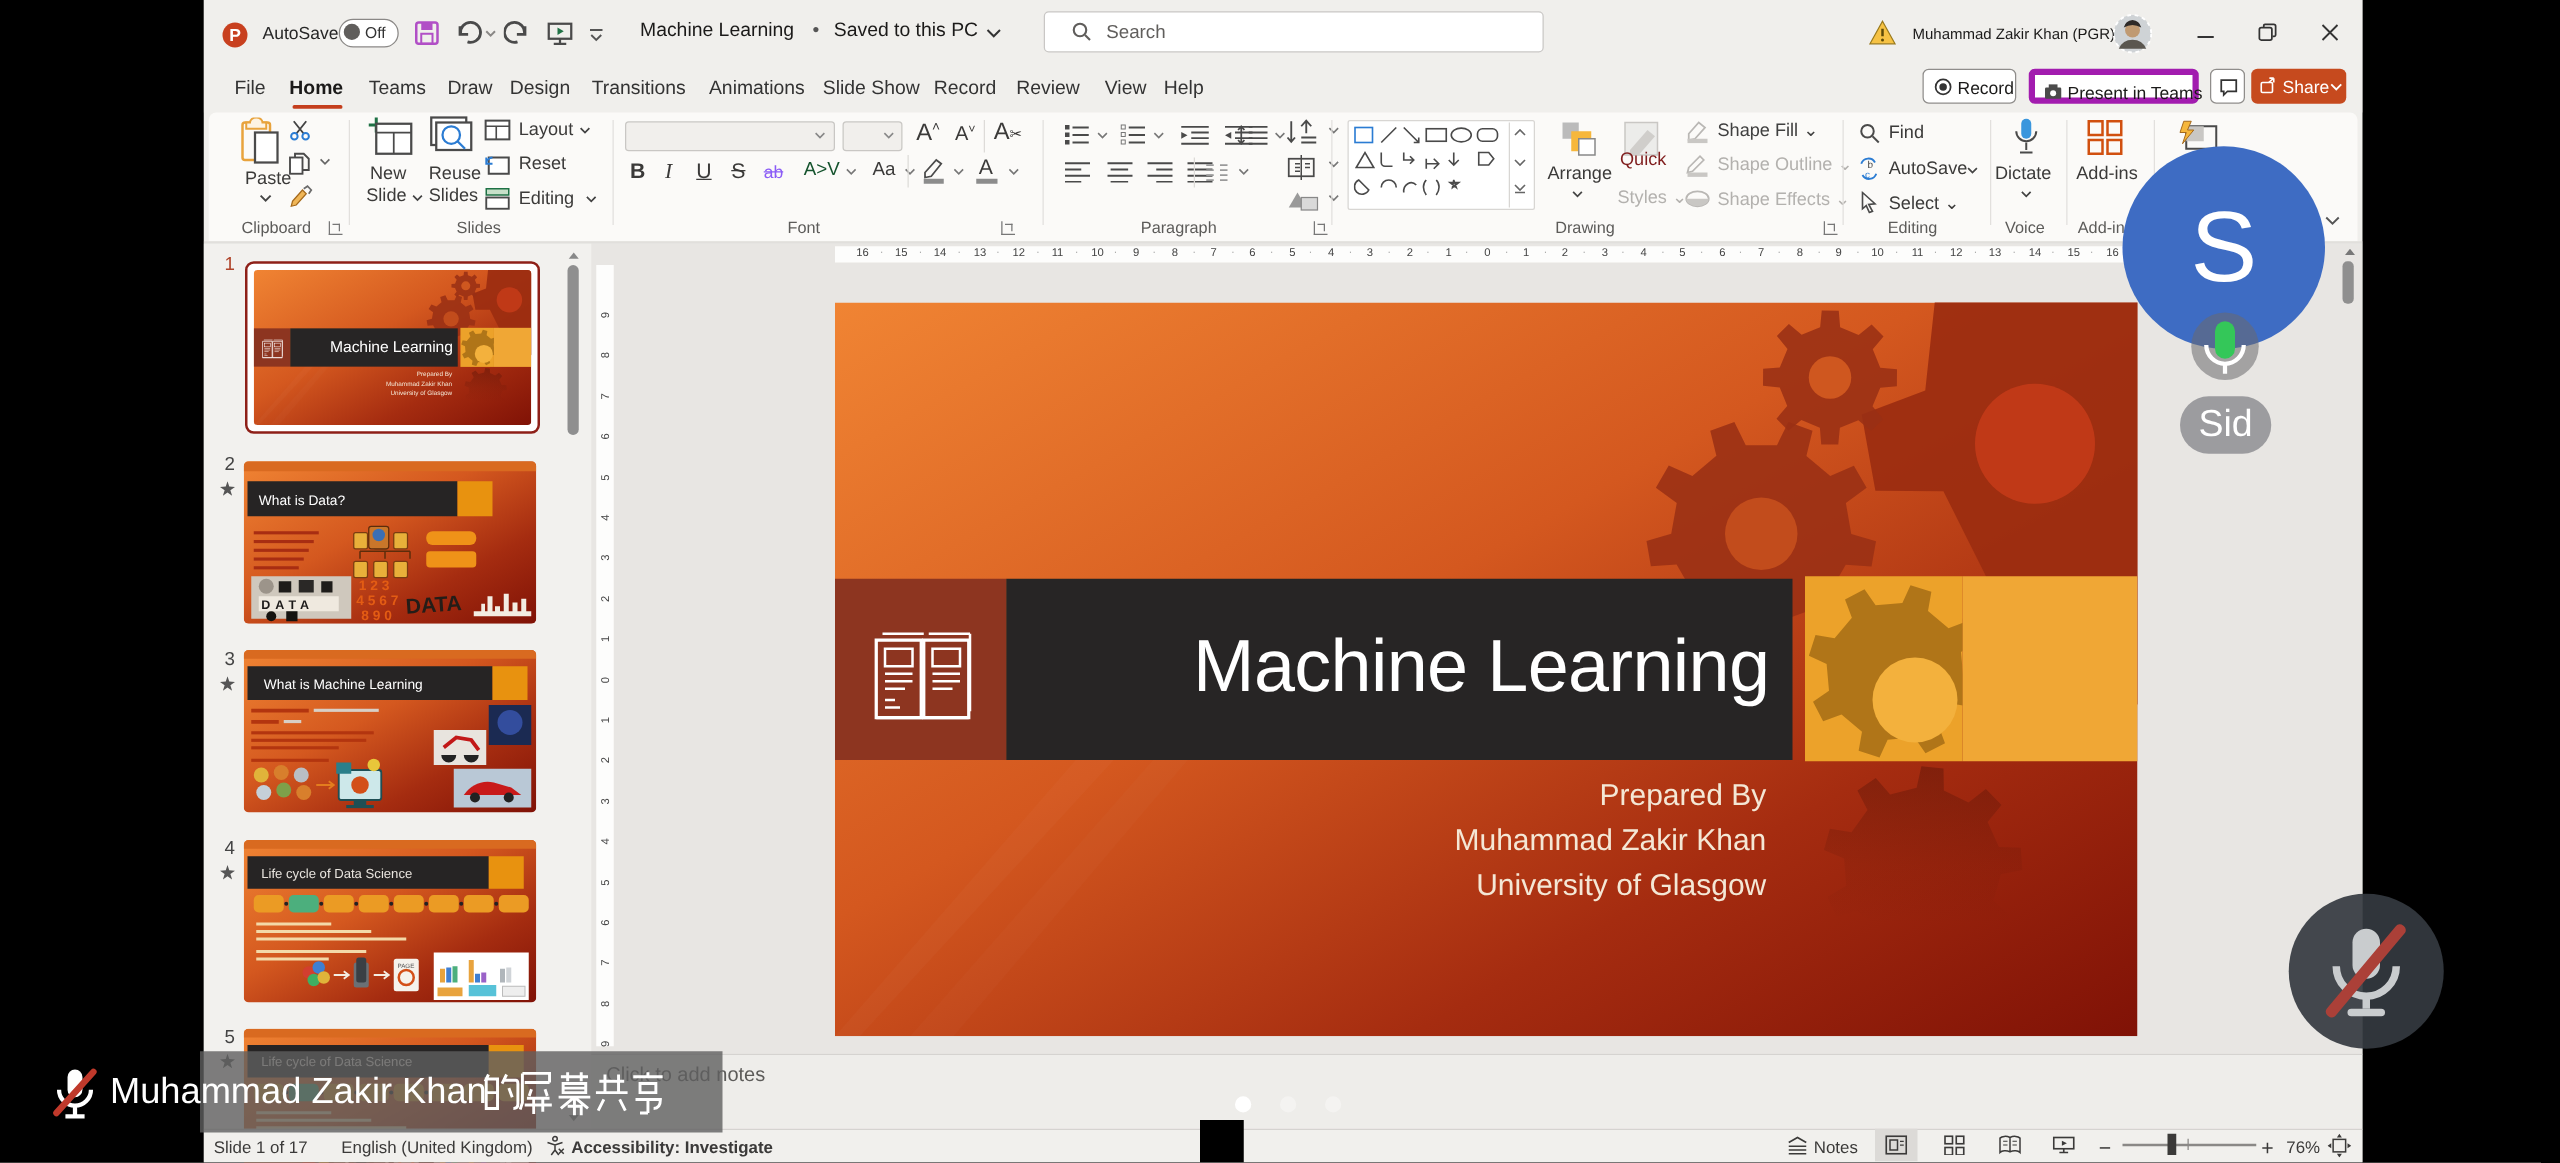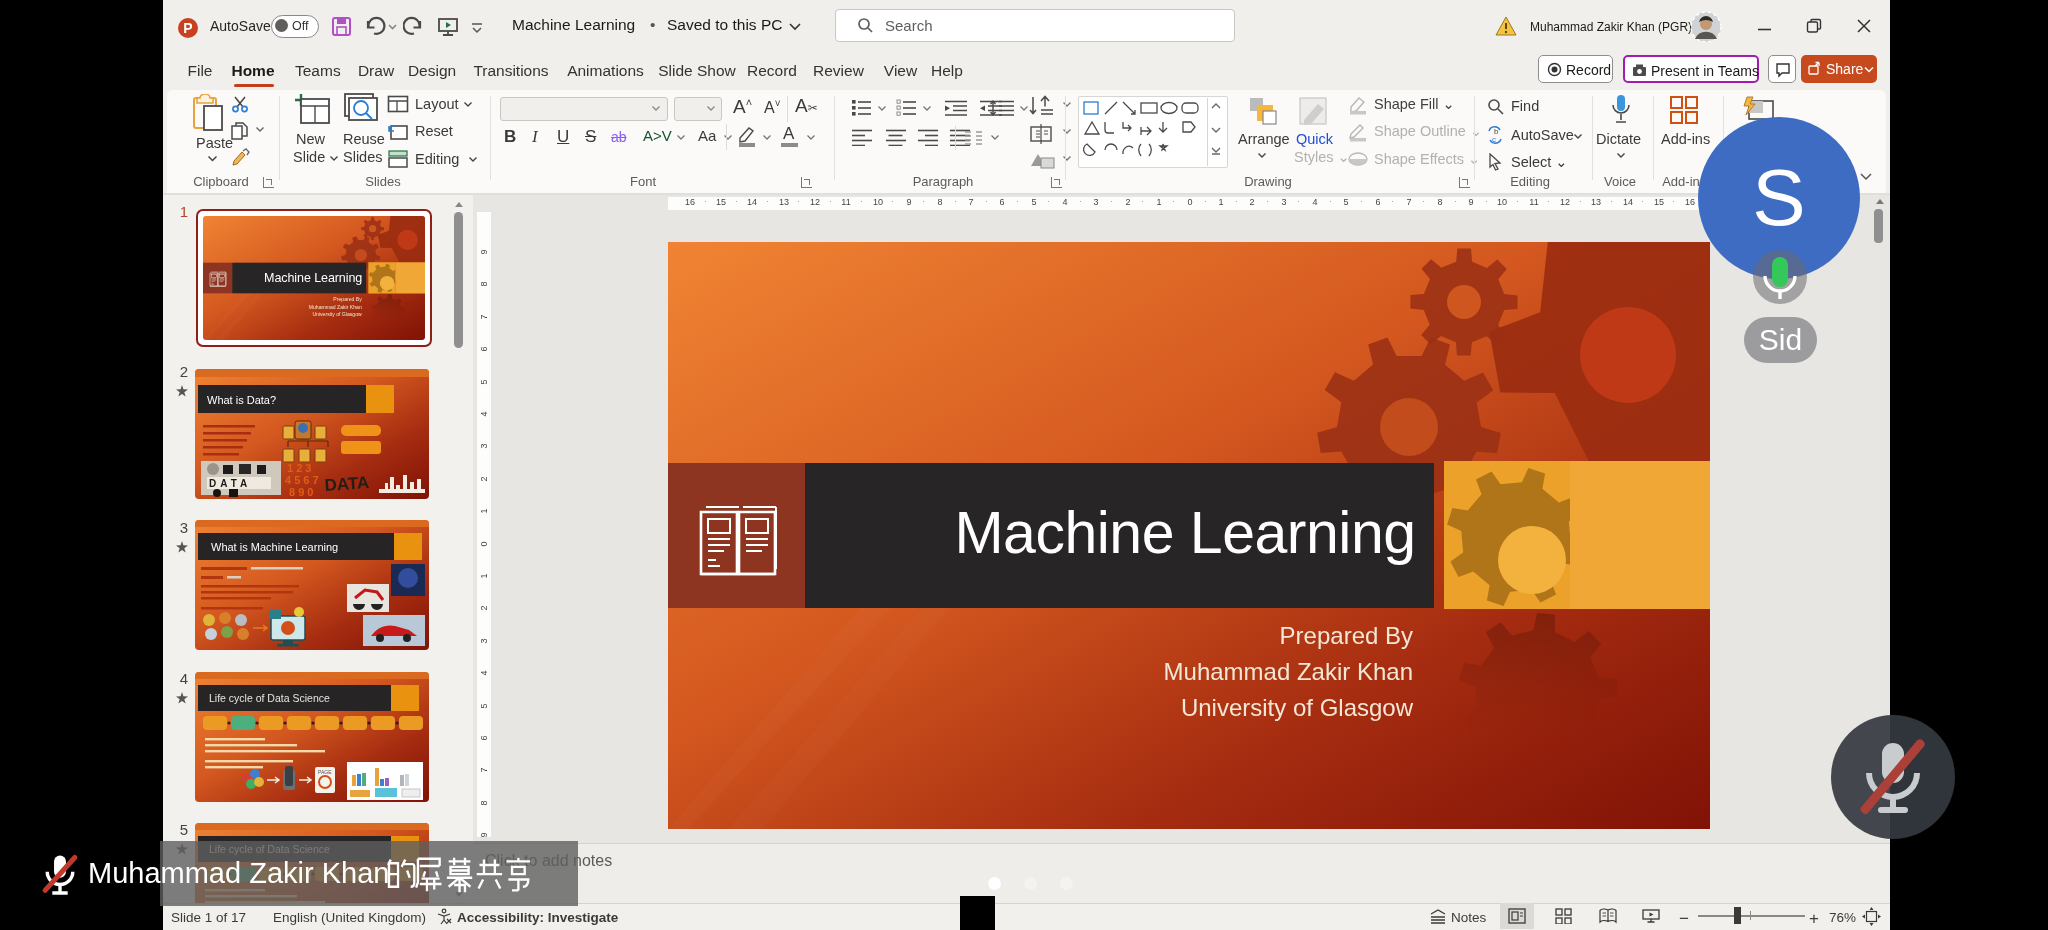--- a/index.html
+++ b/index.html
@@ -104,21 +104,21 @@
 <div class="mi" style="left:765px;width:38px;text-align:center;">Help</div>
 <div class="abs" style="left:71px;top:84px;width:40px;height:3px;background:#c43e1c;border-radius:2px;"></div>
 
 <div class="abs" style="left:1375px;top:55px;width:75px;height:28px;background:#fff;border:1px solid #8f8d8b;border-radius:5px;">
  <svg class="abs" style="left:8px;top:6px" width="15" height="15" viewBox="0 0 15 15">
         <circle cx="7.5" cy="7.5" r="6" fill="none" stroke="#333" stroke-width="1.4"></circle>
         <circle cx="7.5" cy="7.5" r="3" fill="#333"></circle>
       </svg>
  <div class="abs" style="left:27px;top:6px;font-size:14px;color:#1b1a19;">Record</div>
 </div>
-<div class="abs" style="left:1460px;top:55px;width:136px;height:28px;background:#fff;border:2px solid #a21caf;border-radius:5px;">
+<div class="abs" style="left:1460px;top:55px;width:136px;height:28px;background:#fff;border:5px solid #a21caf;border-radius:5px;">
  <svg class="abs" style="left:7px;top:6px" width="15" height="15" viewBox="0 0 15 15">
         <rect x="1" y="4" width="13" height="9" rx="1" fill="#4b4b4b"></rect>
         <rect x="4" y="1.5" width="7" height="3" fill="#4b4b4b"></rect>
         <circle cx="7.5" cy="8.5" r="2.4" fill="#fff"></circle>
       </svg>
  <div class="abs" style="left:26px;top:6px;font-size:14px;color:#1b1a19;">Present in Teams</div>
 </div>
 <div class="abs" style="left:1605px;top:55px;width:28px;height:28px;background:#fff;border:1px solid #8f8d8b;border-radius:5px;">
  <svg class="abs" style="left:6px;top:6px" width="16" height="16" viewBox="0 0 16 16">
         <path d="M2 2 h12 v9 h-7 l-3 3 v-3 h-2 Z" fill="none" stroke="#333" stroke-width="1.4"></path>
@@ -378,21 +378,21 @@
  <rect x="15" y="15" width="13" height="13" fill="#fff" stroke="#888" stroke-width="1.2"></rect>
     </svg>
     <div class="rtxt abs" style="left:1075px;top:131px;">Arrange</div>
     <svg class="abs" style="left:1094px;top:152px" width="10" height="8" viewBox="0 0 10 8">
       <path d="M1.5 1.5 l3.5 3.5 3.5-3.5" fill="none" stroke="#444" stroke-width="1.4"></path>
     </svg>
     <svg class="abs" style="left:1133px;top:96px" width="34" height="32" viewBox="0 0 34 32">
  <rect x="4" y="2" width="26" height="26" fill="#ececea" stroke="#c9c7c4" stroke-width="1.2"></rect>
  <path d="M8 24 l14 -16 6 5 -13 15 -7 1 Z" fill="#d0cecb"></path>
     </svg>
-    <div class="rtxt abs" style="left:1133px;top:131px;color:#1d4ed8;text-align:right;">Quick</div>
+    <div class="rtxt abs" style="left:1133px;top:120px;color:#7f1d1d;text-align:right;">Quick</div>
     <div class="rtxt abs" style="left:1131px;top:149px;color:#b3b1ae;">Styles ⌄</div>
     <svg class="abs" style="left:1184px;top:95px" width="22" height="20" viewBox="0 0 22 20">
       <path d="M4 12 l8-9 5 4 -8 9 -5 1 Z" fill="none" stroke="#b9b7b4" stroke-width="1.4"></path>
       <rect x="3" y="16" width="16" height="3.5" fill="#c9c7c4"></rect>
     </svg>
     <div class="rtxt abs" style="left:1211px;top:96px;color:#404040;">Shape Fill ⌄</div>
     <svg class="abs" style="left:1184px;top:122px" width="22" height="20" viewBox="0 0 22 20">
       <path d="M4 12 l9-9 3 3 -9 9 -4 1 Z" fill="none" stroke="#b9b7b4" stroke-width="1.4"></path>
       <rect x="3" y="16" width="16" height="3.5" fill="#c9c7c4"></rect>
     </svg>

